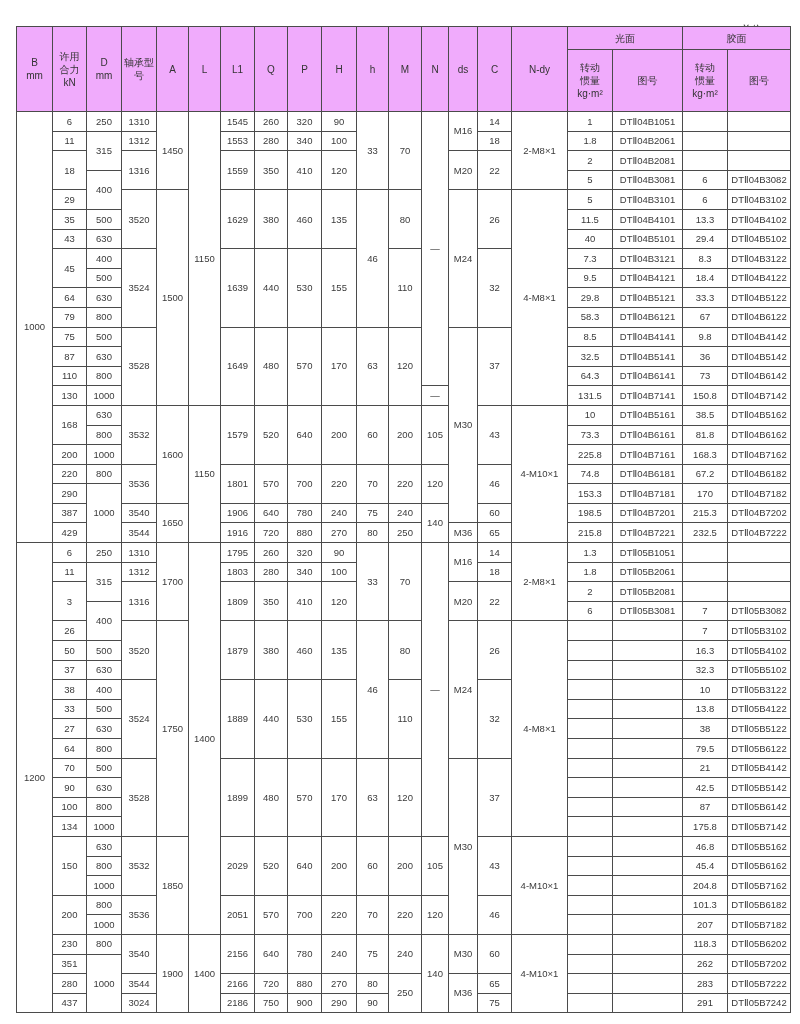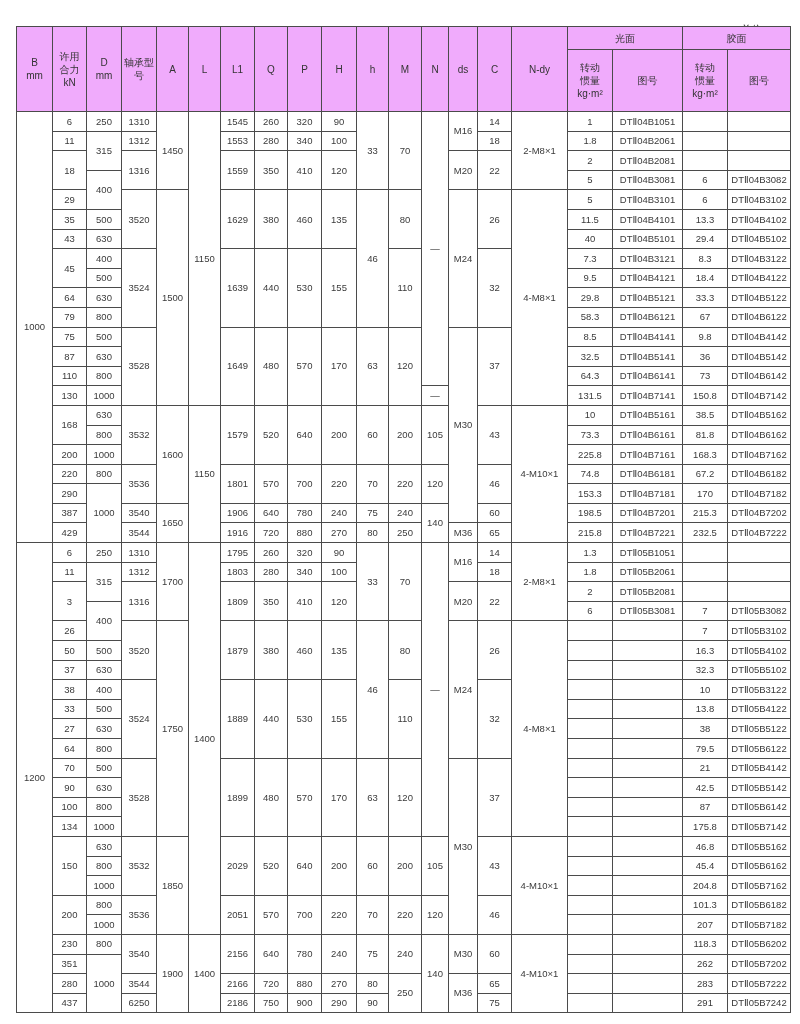--- a/index.html
+++ b/index.html
@@ -648,21 +648,21 @@
         <td rowspan="2">250</td>
         <td rowspan="2">M36</td>
         <td>65</td>
         <td></td>
         <td></td>
         <td>283</td>
         <td>DTⅡ05B7222</td>
       </tr>
       <tr>
         <td>437</td>
-        <td>6250</td>
+        <td>3024</td>
         <td>2186</td>
         <td>750</td>
         <td>900</td>
         <td>290</td>
         <td>90</td>
         <td>75</td>
         <td></td>
         <td></td>
         <td>291</td>
         <td>DTⅡ05B7242</td>

